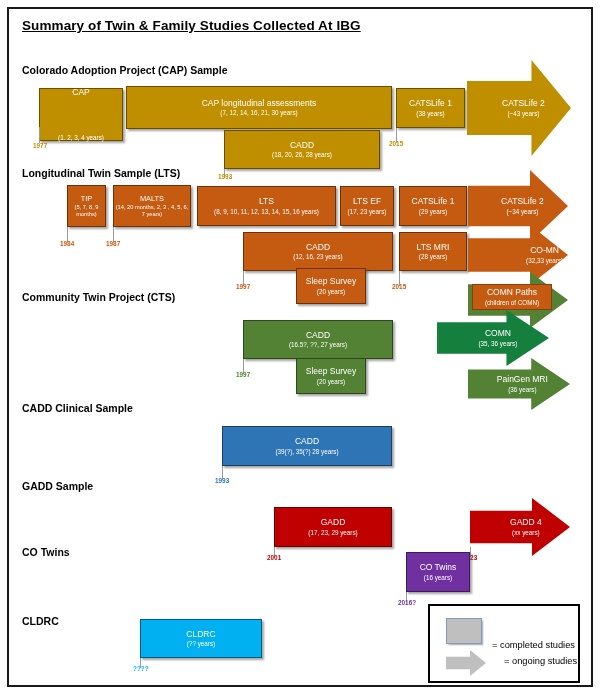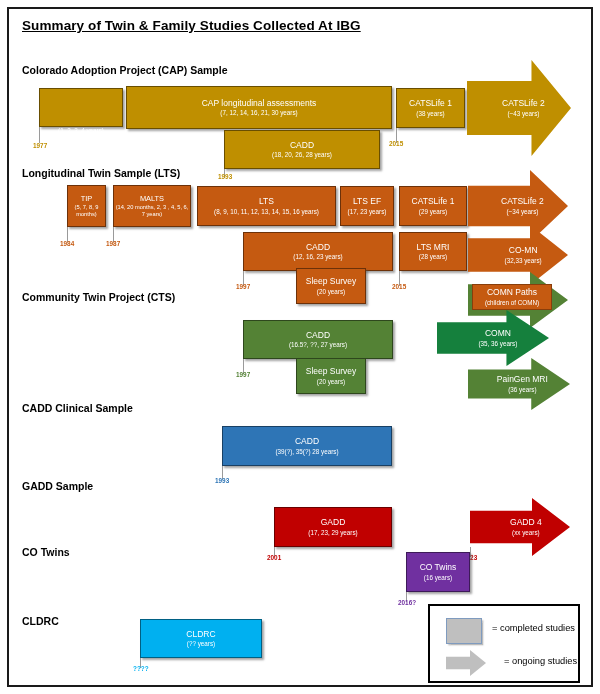--- a/index.html
+++ b/index.html
@@ -56,40 +56,40 @@
   .legend-sq{
     position:absolute;left:16px;top:12px;width:34px;height:24px;
     background:#bfbfbf;border:1px solid #7f9bbf;box-shadow:1.5px 1.5px 1.5px rgba(120,120,120,.5);
   }
   .legend-ar{
     position:absolute;left:16px;top:44px;width:40px;height:26px;background:#bfbfbf;
     clip-path:polygon(0% 26%,60% 26%,60% 0%,100% 50%,60% 100%,60% 74%,0% 74%);
     filter:drop-shadow(1.5px 1.5px 1px rgba(120,120,120,.55));
   }
   .legend-tx{position:absolute;font-size:9.3px;color:#000;white-space:nowrap;}
-  .lt1{left:62px;top:17px;}
+  .lt1{left:62px;top:34px;}
   .lt2{left:74px;top:50px;}
 </style>
 </head>
 <body>
 
 <div id="canvas">
   <div class="frame"></div>
 
   <div class="title">Summary of Twin &amp; Family Studies Collected At IBG</div>
 
   <div class="section-label" style="left:22px;top:64px;">Colorado Adoption Project (CAP) Sample</div>
   <div class="section-label" style="left:22px;top:167px;">Longitudinal Twin Sample (LTS)</div>
   <div class="section-label" style="left:22px;top:291px;">Community Twin Project (CTS)</div>
   <div class="section-label" style="left:22px;top:402px;">CADD Clinical Sample</div>
   <div class="section-label" style="left:22px;top:480px;">GADD Sample</div>
   <div class="section-label" style="left:22px;top:546px;">CO Twins</div>
   <div class="section-label" style="left:22px;top:615px;">CLDRC</div>
 
-  <div class="box shadow" style="left:39px;top:88px;width:84px;height:39px;background:#BF8F00;gap:35px;">
+  <div class="box shadow" style="left:39px;top:88px;width:84px;height:53px;background:#BF8F00;gap:35px;">
     <span class="t1">CAP</span>
     <span class="t2">(1. 2, 3, 4 years)</span>
   </div>
 
   <div class="box shadow" style="left:126px;top:86px;width:266px;height:43px;background:#BF8F00;">
     <span class="t1">CAP longitudinal assessments</span>
     <span class="t2">(7, 12, 14, 16, 21, 30 years)</span>
   </div>
 
   <div class="box shadow" style="left:396px;top:88px;width:69px;height:40px;background:#BF8F00;">
@@ -151,21 +151,21 @@
   <div class="box shadow" style="left:243px;top:232px;width:150px;height:39px;background:#C55A11;">
     <span class="t1">CADD</span>
     <span class="t2">(12, 16, 23 years)</span>
   </div>
 
   <div class="box shadow" style="left:399px;top:232px;width:68px;height:39px;background:#C55A11;">
     <span class="t1">LTS MRI</span>
     <span class="t2">(28 years)</span>
   </div>
 
-  <div class="arrow" style="left:468px;top:225px;width:100px;height:60px;background:#C55A11;">
+  <div class="arrow" style="left:468px;top:225px;width:100px;height:60px;background:#C55A11;align-items:flex-end;">
     <div class="inner">
       <div class="t1">CO-MN</div>
       <div class="t2">(32,33 years)</div>
     </div>
   </div>
 
   <div class="box shadow" style="left:296px;top:268px;width:70px;height:36px;background:#C55A11;">
     <span class="t1">Sleep Survey</span>
     <span class="t2">(20 years)</span>
   </div>

